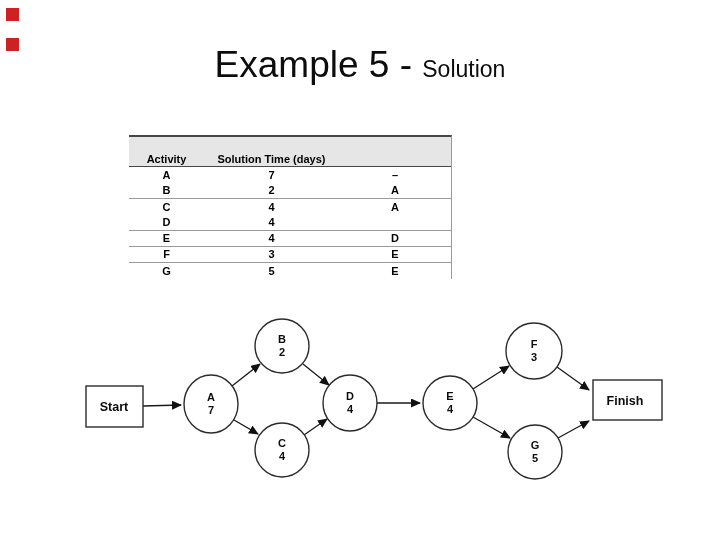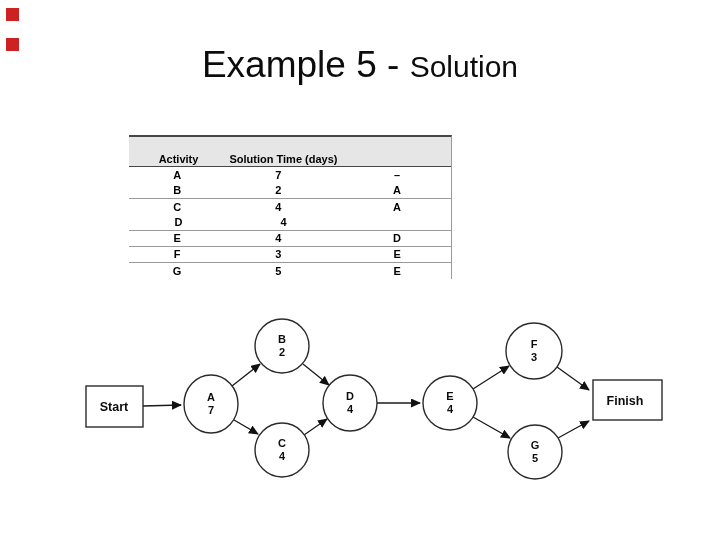--- a/index.html
+++ b/index.html
@@ -13,38 +13,38 @@
   .marker { position: absolute; left: 6px; width: 13px; height: 13px; }
   .marker.m1 { top: 8px; }
   .marker.m2 { top: 38px; }
 
   
   .title {
     position: absolute; top: 44px; left: 0; width: 720px;
     text-align: center; white-space: pre; color: #0c0c0c;
   }
   .title .main { font-size: 37px; }
-  .title .sub  { font-size: 30px; }
+  .title .sub  { font-size: 23px; }
 
   
   .atable {
     position: absolute; left: 129px; top: 135px; width: 322px;
     border-top: 2px solid #474747;
     border-right: 1px solid #9a9a9a;
     font-size: 11px; font-weight: 700; color: #000;
   }
   .thead {
     display: flex; align-items: flex-end;
     height: 29px; background: #e6e6e6;
     border-bottom: 1px solid #474747;
     line-height: 13px; text-align: center;
   }
   .trow { display: flex; height: 16px; line-height: 16px; text-align: center; }
   .trow.sep { border-bottom: 1px solid #9a9a9a; height: 15px; line-height: 15px; }
-  .c1 { width: 75px; margin-left: 12px; }
+  .c1 { width: 75px; }
   .c2 { width: 135px; }
   .c3 { width: 112px; }
 
   
   .net { position: absolute; left: 0; top: 300px; }
   .net text {
     font-family: "Liberation Sans", sans-serif;
     font-weight: 700; fill: #0c0c0c;
   }
   .net .nlbl { font-size: 11px; }

